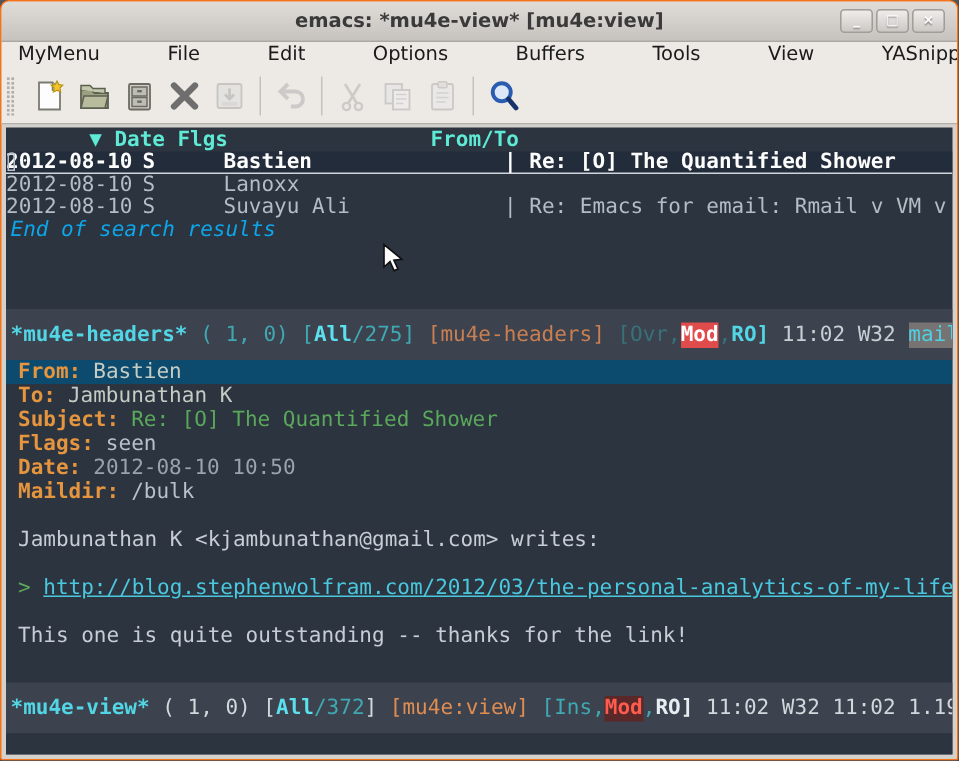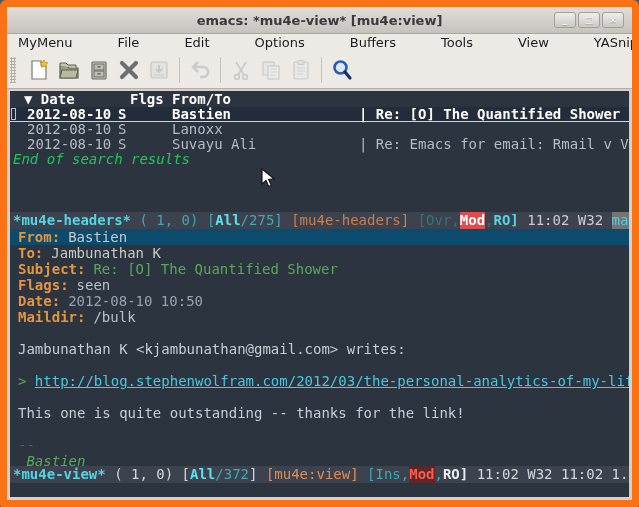--- a/index.html
+++ b/index.html
@@ -1,21 +1,21 @@
 <!DOCTYPE html>
 <html><head>
 <meta charset="utf-8">
 <style>
   * { margin:0; padding:0; box-sizing:border-box; }
   html,body { background:#555; }
   .window {
     position:relative; width:639px; height:507px;
     font-family:"DejaVu Sans", sans-serif;
     background:#d4d0cc;
-    border:7px solid #f97316;
+    border:1px solid #f97316;
     border-radius:6px 6px 2px 2px;
     overflow:hidden;
   }
   
   .titlebar {
     height:27px; display:flex; align-items:center; justify-content:center;
     background:linear-gradient(#e0dcd8, #c6c2be);
     border-bottom:1px solid #aaa6a2; position:relative;
   }
   .title-text { font-size:13px; font-weight:bold; color:#3a3a3a; }
@@ -51,40 +51,40 @@
   .emacs {
     position:absolute; left:3px; right:3px; top:84px; bottom:3px;
     background:#2c3440; color:#b4bdc4;
     font-family:"DejaVu Sans Mono", monospace; font-size:14px;
     display:flex; flex-direction:column; overflow:hidden;
   }
   .hwindow { height:121px; position:relative; }
   .header-line {
     height:16px; line-height:16px; display:grid;
     grid-template-columns:106px 42px 194px 1fr;
-    padding-left:14px; color:#ffffff; font-weight:bold; white-space:pre;
+    color:#5eead4; font-weight:bold; white-space:pre;text-align:right;
   }
   .hrow {
     height:15px; line-height:15px; display:grid;
     grid-template-columns:91px 54px 187px 1fr;
-    padding-left:17px; white-space:pre; color:#b4bdc4; position:relative;
+    white-space:pre; color:#b4bdc4; position:relative;
   }
   .hrow.selected {
     background:#232c3a; color:#fdfdfd; font-weight:bold;
     box-shadow:inset 0 -1px 0 #cfd6dc;
   }
   .hollow-cursor {
     position:absolute; left:1px; top:1px; width:5px; height:12px;
     border:1px solid #b8c2cc;
   }
   .end-line { height:15px; line-height:15px; padding-left:3px;
-    color:#22c55e; font-style:italic; white-space:pre; }
+    color:#0ea5e9; font-style:italic; white-space:pre; }
   
   .modeline {
-    height:17px; line-height:17px; background:#3d434e;
+    height:34px; line-height:17px; background:#3d434e;
     display:flex; white-space:pre; font-size:14px; overflow:hidden;
     padding-left:3px; align-items:center;
   }
   .modeline span { white-space:pre; line-height:17px; }
   .ml-buf   { color:#52d6e6; font-weight:bold; }
   .ml-dim   { color:#3fa8b2; }
   .ml-all   { color:#5ce0ee; font-weight:bold; }
   .ml-mode  { color:#c97f52; }
   .ml-mode2 { color:#e08d52; }
   .ml-st    { color:#37727c; }

